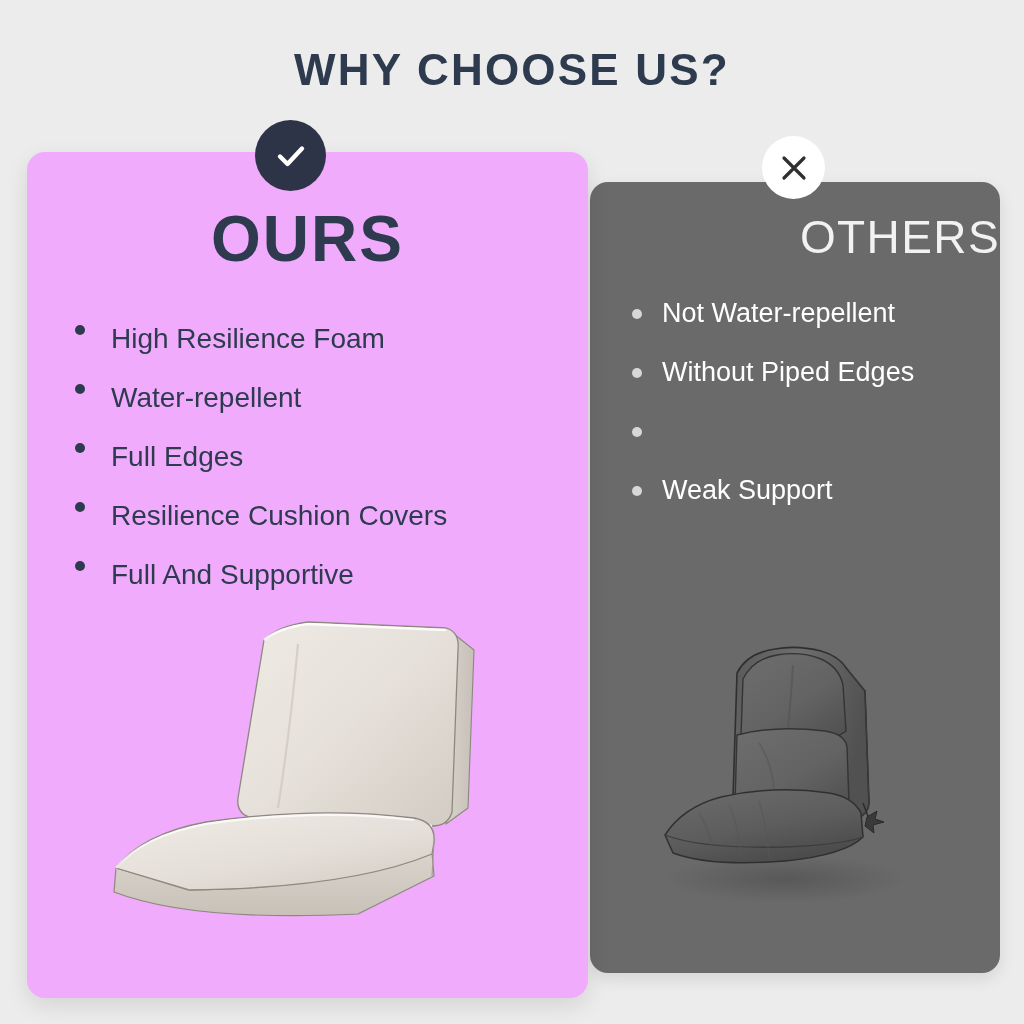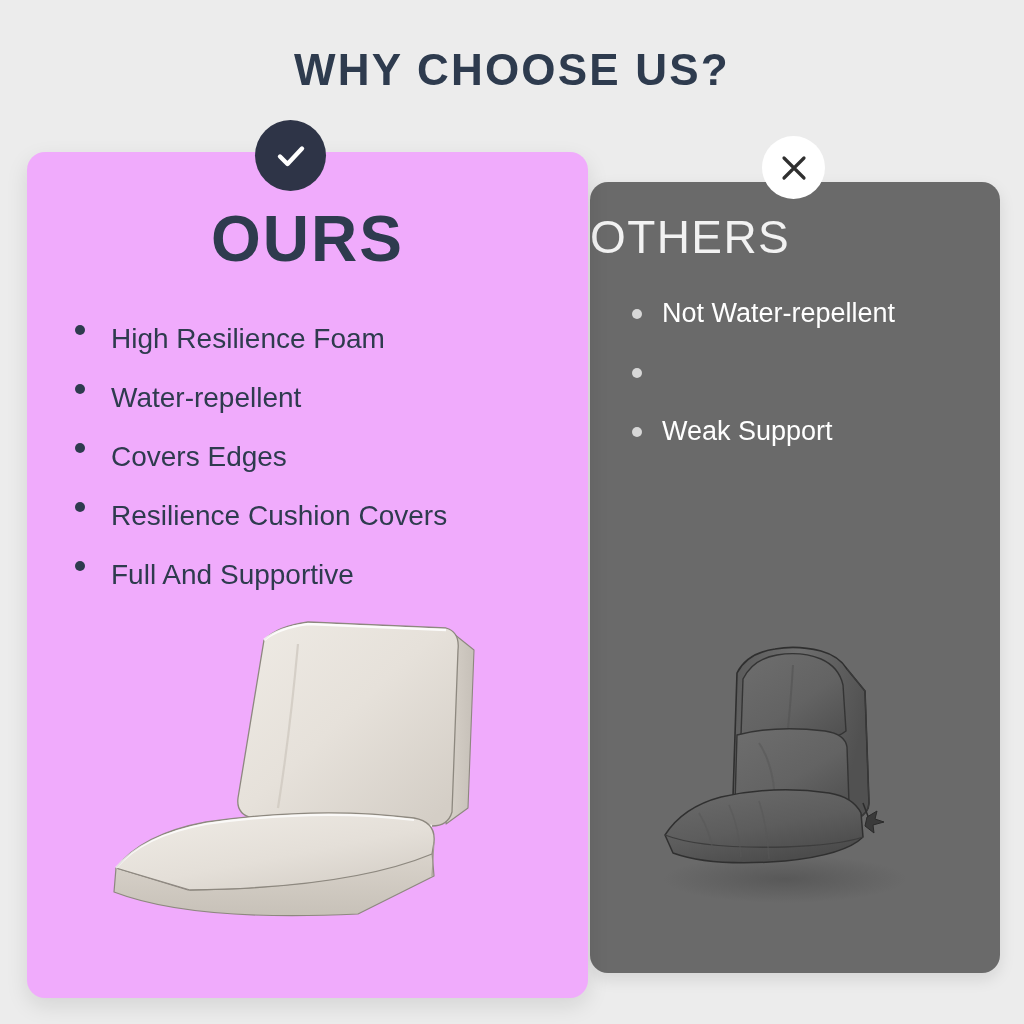--- a/index.html
+++ b/index.html
@@ -97,21 +97,21 @@
     font-weight: bold;
     letter-spacing: 2px;
     color: #2e3b4e;
     line-height: 1;
   }
   .heading-others {
     position: absolute;
     left: 0;
     top: 32px;
     width: 410px;
-    text-align: left;
+    text-align: right;
     font-size: 46px;
     font-weight: normal;
     letter-spacing: 1.4px;
     color: #f2f2f2;
     line-height: 1;
   }
 
   
   .feature-list {
     position: absolute;
@@ -182,20 +182,24 @@
   <div class="page-title">WHY CHOOSE US?</div>
 
   <div class="panel-others">
 
     <div class="heading-others">OTHERS</div>
 
     <ul class="feature-list list-others">
       <li class="feature-item">
         <span class="bullet-dot"></span>
         <span class="feature-text">Not Water-repellent</span>
+      </li>
+      <li class="feature-item">
+        <span class="bullet-dot"></span>
+        <span class="feature-text">Without Piped Edges</span>
       </li>
       <li class="feature-item">
         <span class="bullet-dot"></span>
       </li>
       <li class="feature-item">
         <span class="bullet-dot"></span>
         <span class="feature-text">Weak Support</span>
       </li>
     </ul>
 
@@ -257,21 +261,21 @@
       <li class="feature-item">
         <span class="bullet-dot"></span>
         <span class="feature-text">High Resilience Foam</span>
       </li>
       <li class="feature-item">
         <span class="bullet-dot"></span>
         <span class="feature-text">Water-repellent</span>
       </li>
       <li class="feature-item">
         <span class="bullet-dot"></span>
-        <span class="feature-text">Covers Edges</span>
+        <span class="feature-text">Full Edges</span>
       </li>
       <li class="feature-item">
         <span class="bullet-dot"></span>
         <span class="feature-text">Resilience Cushion Covers</span>
       </li>
       <li class="feature-item">
         <span class="bullet-dot"></span>
         <span class="feature-text">Full And Supportive</span>
       </li>
     </ul>

